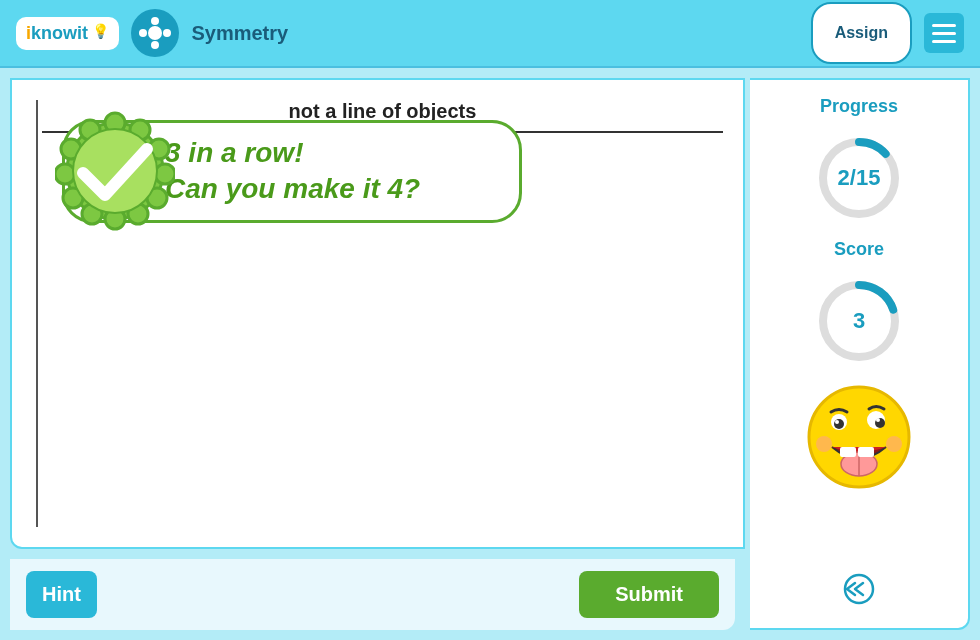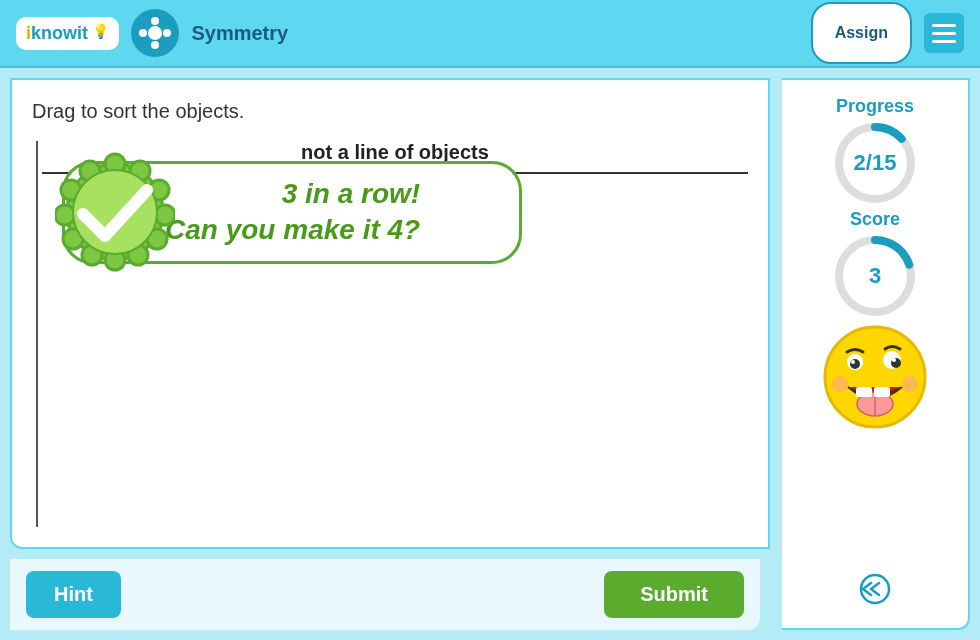--- a/index.html
+++ b/index.html
@@ -162,65 +162,64 @@
       transform: translateY(-50%);
       width: 120px;
       height: 120px;
     }
     .streak-text {
       font-size: 28px;
       font-weight: 900;
       font-style: italic;
       color: #4a9a1a;
       line-height: 1.3;
-      text-align: right;
     }
 
     
     .bottom-bar {
       display: flex;
       justify-content: space-between;
       align-items: center;
       padding: 12px 16px 12px 16px;
       background: #e8f8fd;
       margin: 0 10px 10px 10px;
       border-radius: 0 0 12px 0;
     }
     .hint-btn {
       background: #2ab8d8;
       color: white;
       border: none;
       border-radius: 8px;
-      padding: 12px 28px;
+      padding: 12px 16px;
       font-size: 20px;
       font-weight: bold;
       cursor: pointer;
     }
     .submit-btn {
       background: #5aab2e;
       color: white;
       border: none;
       border-radius: 8px;
       padding: 12px 36px;
       font-size: 20px;
       font-weight: bold;
       cursor: pointer;
     }
 
     
     .right-panel {
-      width: 188px;
+      width: 220px;
       background: white;
       border-radius: 0 0 12px 0;
-      margin: 10px 10px 10px 12px;
+      margin: 10px 10px 10px 5px;
       padding: 16px;
       display: flex;
       flex-direction: column;
       align-items: center;
-      gap: 1px;
+      gap: 16px;
       border: 2px solid #5dd8f0;
       border-left: none;
     }
 
     .panel-label {
       font-size: 18px;
       font-weight: bold;
       color: #1a9dbf;
       text-align: center;
     }
@@ -295,21 +294,20 @@
     <div class="hamburger-line"></div>
     <div class="hamburger-line"></div>
     <div class="hamburger-line"></div>
   </button>
 </div>
 
 <div class="main">
 
   <div style="flex:1; display:flex; flex-direction:column;">
     <div class="left-panel">
-      <div class="instruction">Drag to sort the objects.</div>
 
       <div class="sort-area">
 
 
         <div class="divider-vertical"></div>
 
         <div class="sort-column">
           <div class="sort-header">not a line of objects</div>
         </div>
 

